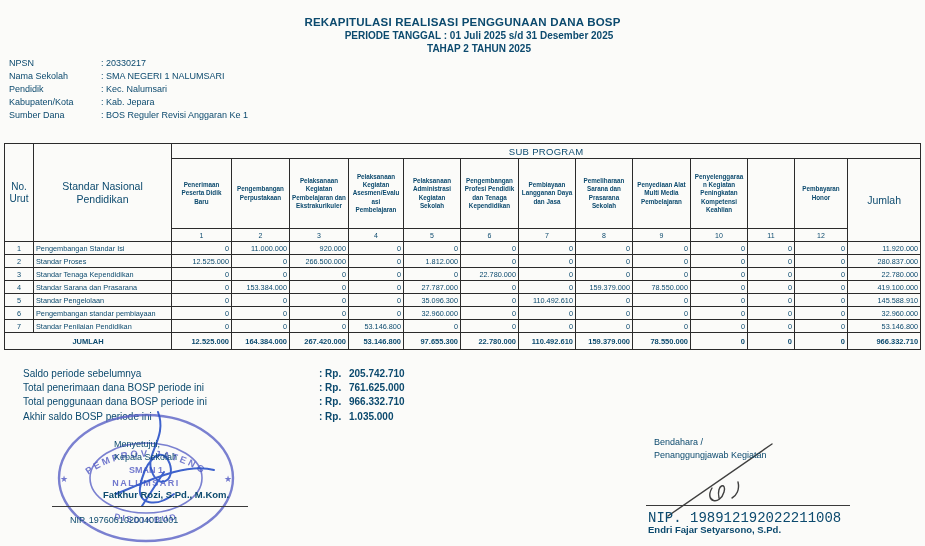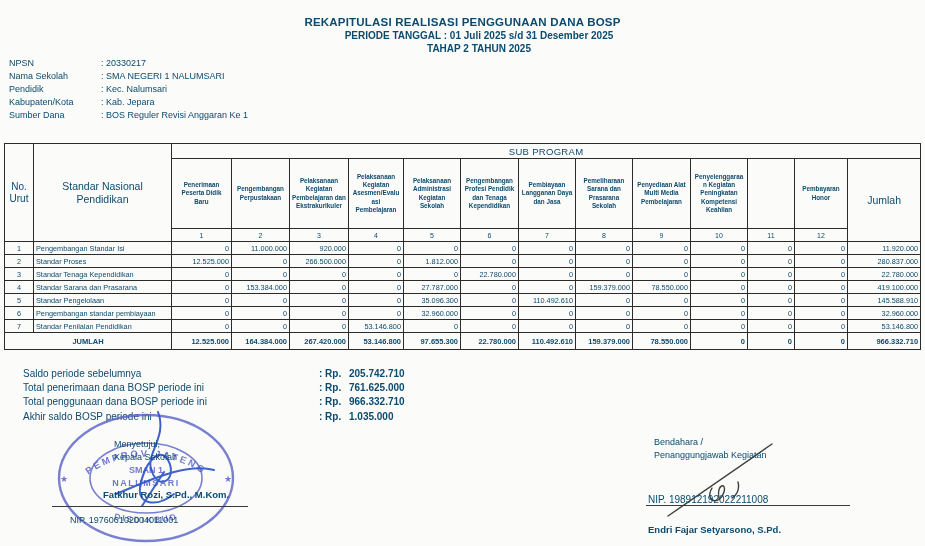--- a/index.html
+++ b/index.html
@@ -47,21 +47,21 @@
   .sig-left { left:86px; top:438px; width:240px;margin-left:28px; }
   .sig-right { left:654px; top:436px; width:240px; }
   .sig-head { line-height:12.5px; }
   .sig-name { font-weight:bold; font-size:9.5px; }
   .sig-name-left { position:absolute; left:55px; top:489px;margin-left:48px; }
   .sig-name-right { position:absolute; left:648px; top:488px;margin-top:36px; }
   .sig-line { position:absolute; height:0; border-top:1.3px solid #3a3a3a; }
   .sig-line-left { left:52px; top:506px; width:196px; }
   .sig-line-right { left:646px; top:505px; width:204px; }
   .sig-nip-left { position:absolute; left:70px; top:515px; font-size:9px; }
-  .sig-nip-right { position:absolute; left:648px; top:494px; font-size:10px; }
+  .sig-nip-right { position:absolute; left:648px; top:510px; font-size:14px;font-family:Liberation Mono, monospace; }
 
   .stamp-svg { position:absolute; left:46px; top:410px; }
   .scribble-right { position:absolute; left:660px; top:440px; }
 </style>
 </head>
 <body>
 
 <div class="page">
 
   <div class="title-block">

